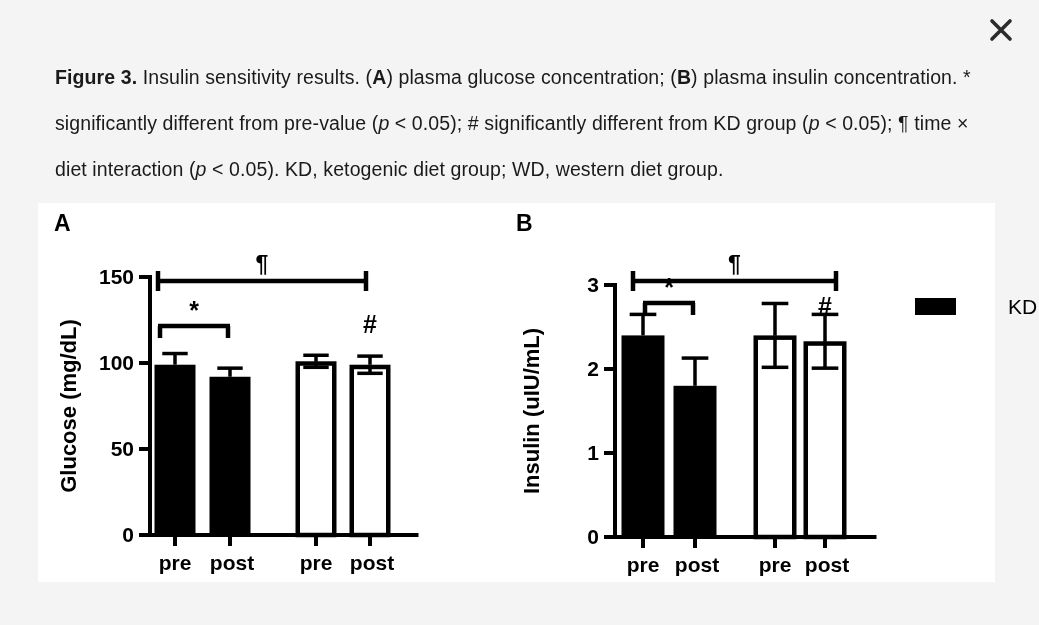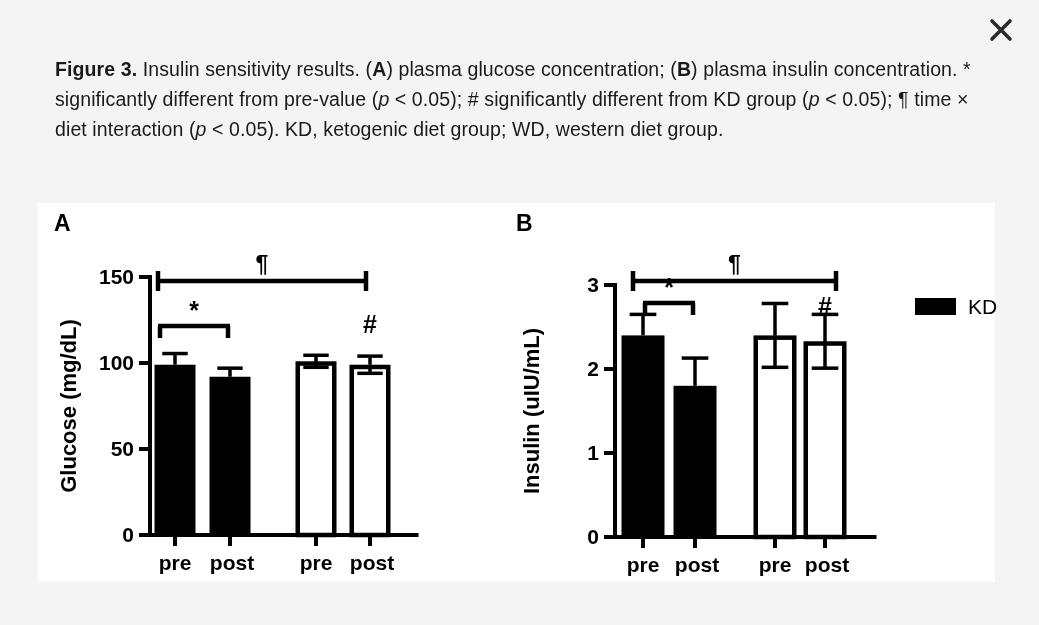--- a/index.html
+++ b/index.html
@@ -30,21 +30,21 @@
   }
   #close-btn svg { display: block; }
 
   
   #caption {
     position: absolute;
     left: 55px;
     top: 54px;
     width: 930px;
     font-size: 19.5px;
-    line-height: 30px;
+    line-height: 46px;
     color: #1a1a1a;
     letter-spacing: 0.1px;
   }
   #caption b { font-weight: bold; }
   #caption i { font-style: italic; }
 
   
   #figure-panel {
     position: absolute;
     left: 38px;
@@ -108,20 +108,21 @@
   
   #legend {
     position: absolute;
     left: 877px;
     top: 88px;
   }
   .legend-row {
     display: flex;
     align-items: center;
     height: 31px;
+    gap: 40px;
   }
   .legend-swatch {
     width: 41px;
     height: 17px;
     box-sizing: border-box;
   }
   .legend-swatch.filled { background: #000; border: 3px solid #000; }
   .legend-swatch.open   { background: #fff; border: 5px solid #000; }
   .legend-text {
     margin-left: 12px;

